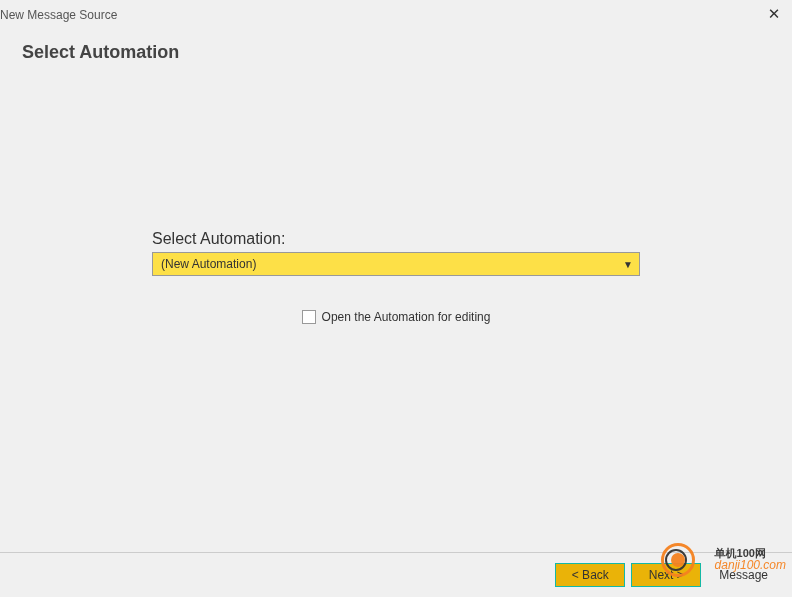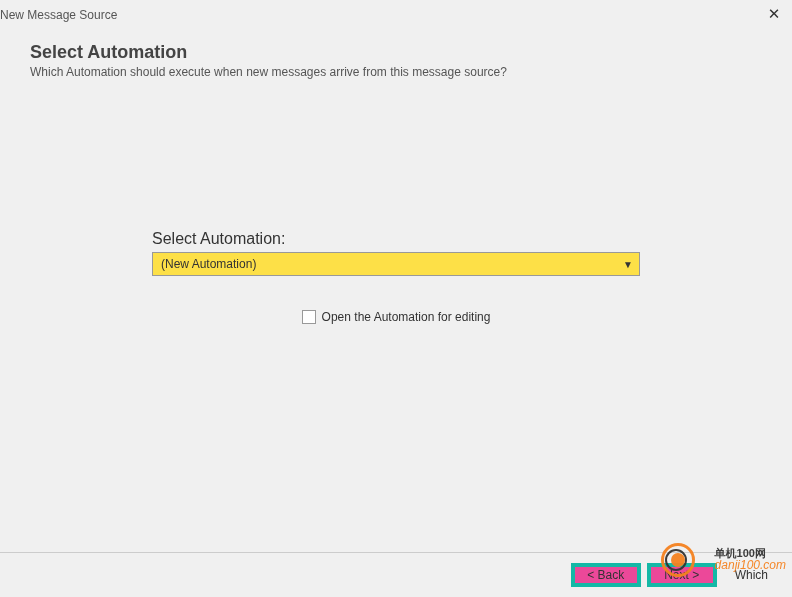--- a/index.html
+++ b/index.html
@@ -33,21 +33,21 @@
       width: 20px;
       height: 20px;
       display: flex;
       align-items: center;
       justify-content: center;
       cursor: pointer;
       font-size: 15px;
       color: #333;
     }
     .header {
-      padding: 12px 22px 8px 30px;
+      padding: 12px 22px 8px 22px;
     }
     .header h1 {
       font-size: 18px;
       font-weight: 600;
       color: #444;
       margin-bottom: 2px;
     }
     .header p {
       font-size: 12px;
       color: #555;
@@ -114,22 +114,22 @@
       align-items: center;
       justify-content: flex-end;
       padding: 0 12px;
       gap: 6px;
       background: #f0f0f0;
     }
     .btn {
       height: 24px;
       min-width: 70px;
       padding: 0 12px;
-      border: 4px solid #14b8a6;
-      background: #ec4899;
+      border: 1px solid #14b8a6;
+      background: #eab308;
       font-size: 12px;
       cursor: pointer;
       display: inline-flex;
       align-items: center;
       justify-content: center;
       color: #333;
     }
     .btn-cancel {
       border: none;
       background: transparent;
@@ -188,41 +188,40 @@
 </head>
 <body>
 
 <div class="titlebar">
   <span>New Message Source</span>
   <span class="close-btn">✕</span>
 </div>
 
 <div class="header">
   <h1>Select Automation</h1>
-  <p>Which Automation should execute when new messages arrive from this message source?</p>
 </div>
 
 <div class="content">
   <div class="form-area">
     <label class="field-label">Select Automation:</label>
     <div class="dropdown">
       <span>(New Automation)</span>
       <span class="arrow">▼</span>
     </div>
     <div class="checkbox-row">
       <span class="checkbox"></span>
       <span>Open the Automation for editing</span>
     </div>
   </div>
 </div>
 
 <div class="footer">
   <button class="btn">&lt; Back</button>
   <button class="btn">Next &gt;</button>
-  <button class="btn btn-cancel">Which</button>
+  <button class="btn btn-cancel">Message</button>
 </div>
 
 <div class="watermark">
   <div class="logo">
     <div class="ring-outer"></div>
     <div class="ring-dark"></div>
     <div class="ring-inner"></div>
   </div>
   <div class="text">
     <div class="cn">单机100网</div>

